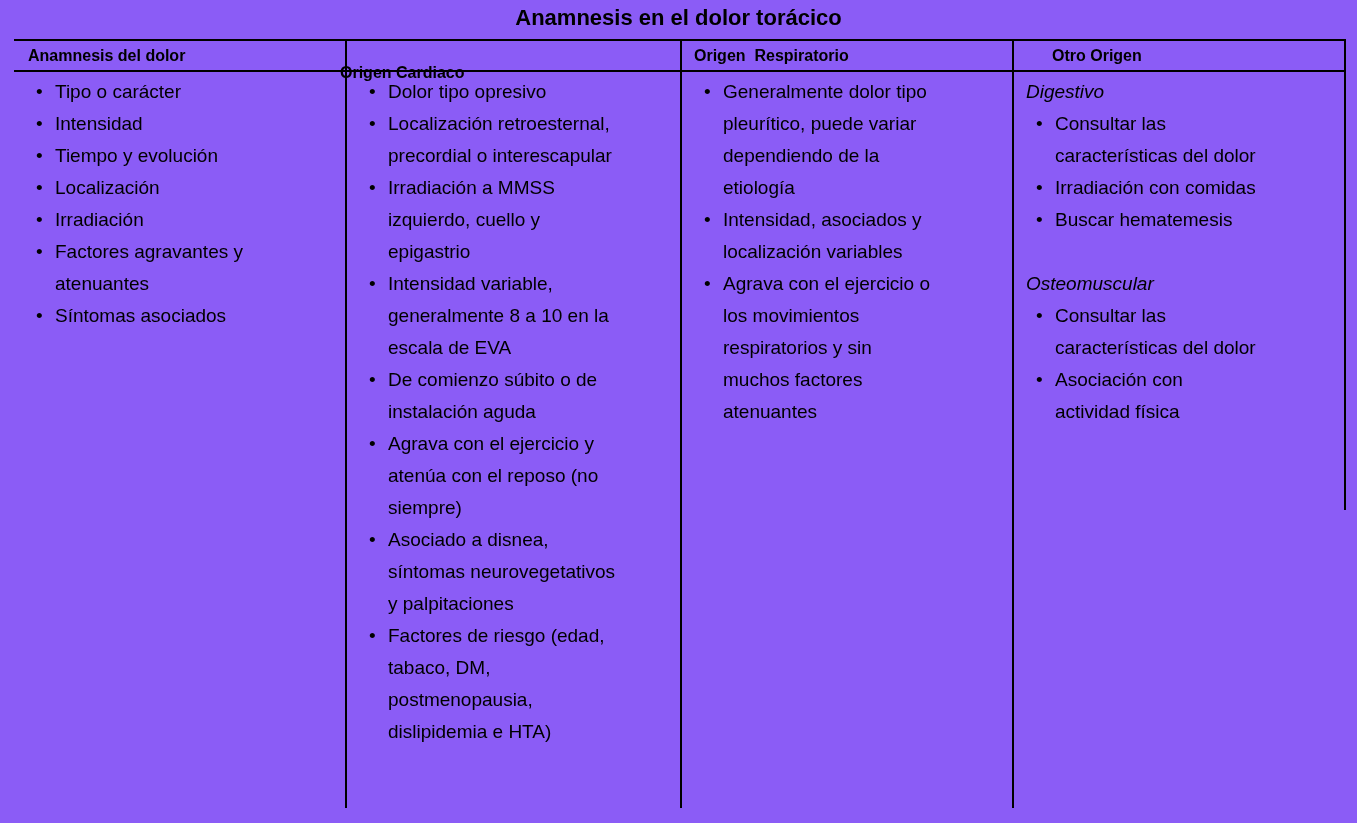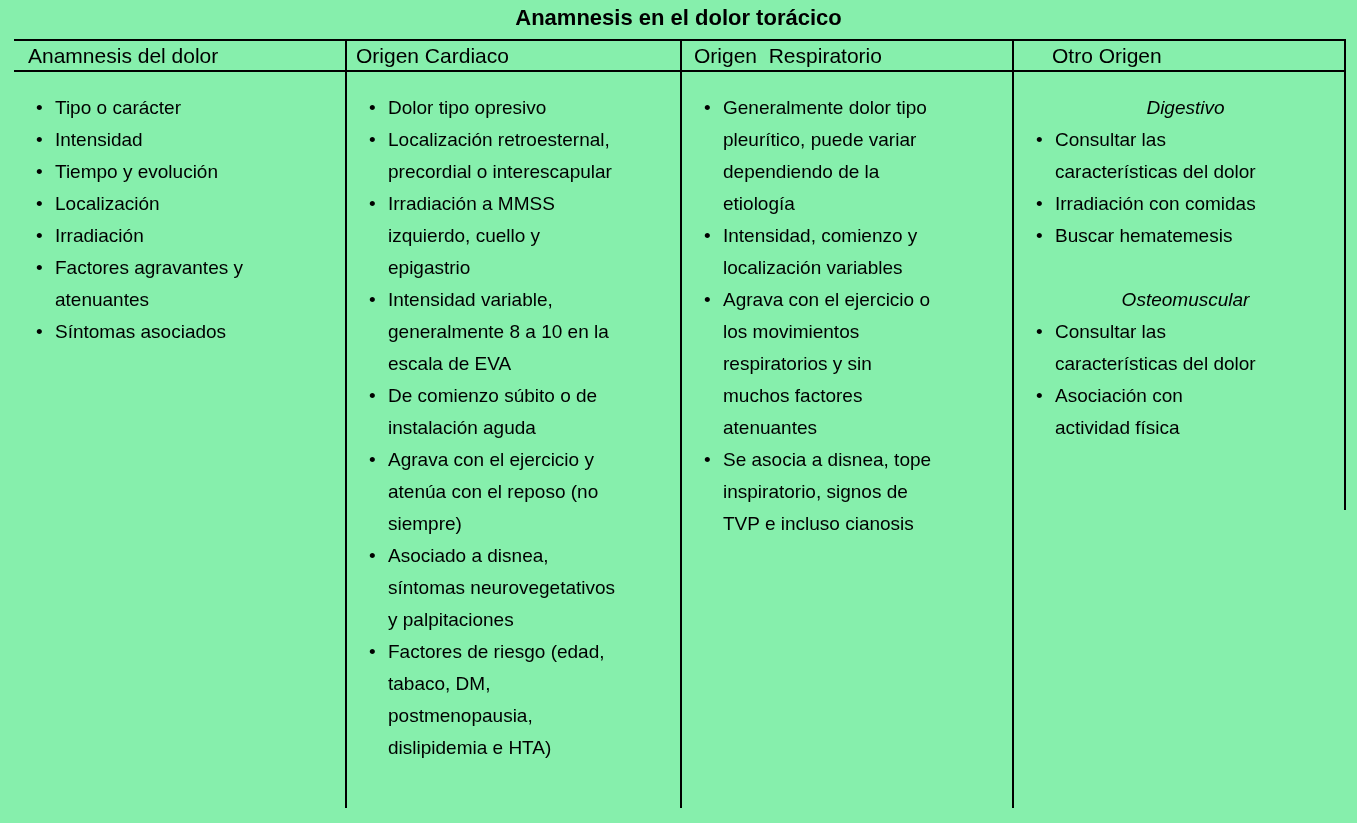--- a/index.html
+++ b/index.html
@@ -1,53 +1,53 @@
 <!DOCTYPE html>
 <html><head>
 <meta charset="utf-8">
 <style>
   html,body { margin:0; padding:0; background:#ffffff; }
   body { width:1357px; height:823px; font-family:"Liberation Sans", sans-serif; color:#000; }
-  .page { position:relative; width:1357px; height:823px; overflow:hidden; background:#86efac; }
+  .page { position:relative; width:1357px; height:823px; overflow:hidden; background:#8b5cf6; }
 
   .page-title {
     position:absolute; top:4px; left:0; width:1357px;
     text-align:center; font-weight:bold; font-size:22px; line-height:28px;
   }
 
   
   .hrule { position:absolute; left:14px; width:1331px; height:0; border-top:2px solid #000; }
   .hrule.top { top:39px; }
   .hrule.header { top:70px; }
   .vline { position:absolute; top:39px; width:0; border-left:2px solid #000; height:769px; }
   .vline.v1 { left:345px; }
   .vline.v2 { left:680px; }
   .vline.v3 { left:1012px; }
   .vline.v4 { left:1344px; height:471px; }
 
   .col-header {
-    position:absolute; top:44px; font-weight:normal; font-size:21px; line-height:24px;
+    position:absolute; top:44px; font-weight:bold; font-size:16px; line-height:24px;
     white-space:pre;
   }
   .col-header.h1 { left:28px; }
-  .col-header.h2 { left:356px; }
+  .col-header.h2 { left:340px;margin-top:17px; }
   .col-header.h3 { left:694px; }
   .col-header.h4 { left:1052px; }
 
-  .col { position:absolute; top:76px; font-size:19px; line-height:32px;margin-top:16px; }
+  .col { position:absolute; top:76px; font-size:19px; line-height:32px; }
   .col.c1 { left:14px;   width:331px; }
   .col.c2 { left:347px;  width:395px; }
   .col.c3 { left:682px;  width:366px; }
   .col.c4 { left:1014px; width:331px; }
 
   ul.bullets { margin:0; padding:0 6px 0 14px; list-style:none; }
   ul.bullets li { position:relative; padding-left:27px; white-space:pre-line; }
   ul.bullets li::before { content:"•"; position:absolute; left:8px; top:0; }
 
-  .section-heading { font-style:italic; padding-left:12px; white-space:pre;text-align:center; }
+  .section-heading { font-style:italic; padding-left:12px; white-space:pre; }
   .spacer-line { height:32px; }
 </style>
 </head>
 <body>
 
 <div class="page">
 
   <div class="page-title">Anamnesis en el dolor torácico</div>
 
   <div class="hrule top"></div>
@@ -100,30 +100,27 @@
 dislipidemia e HTA)</li>
     </ul>
   </div>
 
   <div class="col c3">
     <ul class="bullets">
       <li>Generalmente dolor tipo
 pleurítico, puede variar
 dependiendo de la
 etiología</li>
-      <li>Intensidad, comienzo y
+      <li>Intensidad, asociados y
 localización variables</li>
       <li>Agrava con el ejercicio o
 los movimientos
 respiratorios y sin
 muchos factores
 atenuantes</li>
-      <li>Se asocia a disnea, tope
-inspiratorio, signos de
-TVP e incluso cianosis</li>
     </ul>
   </div>
 
   <div class="col c4">
     <div class="section-heading">Digestivo</div>
     <ul class="bullets">
       <li>Consultar las
 características del dolor</li>
       <li>Irradiación con comidas</li>
       <li>Buscar hematemesis</li>

